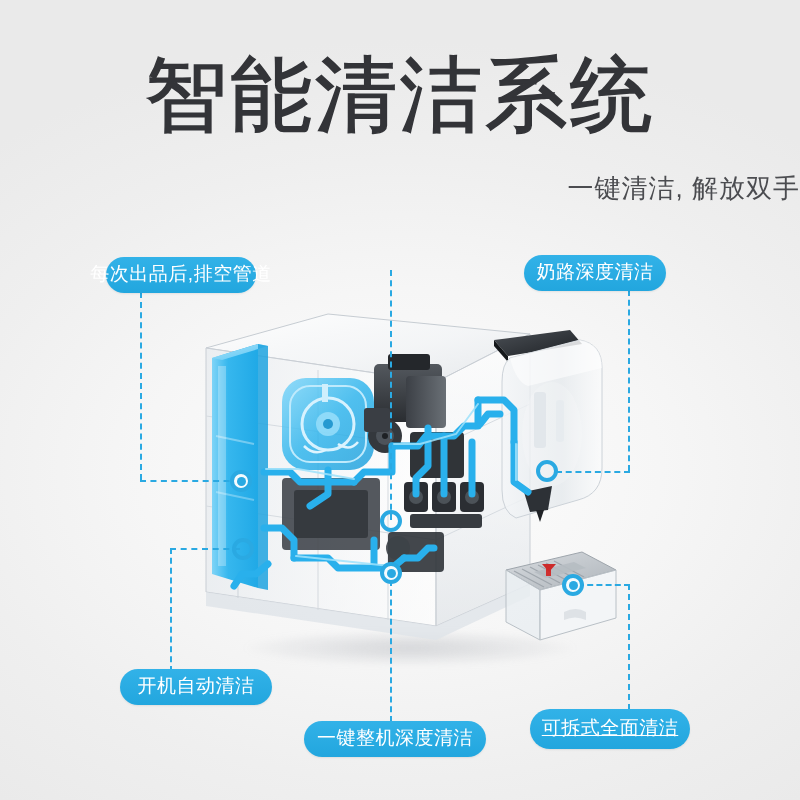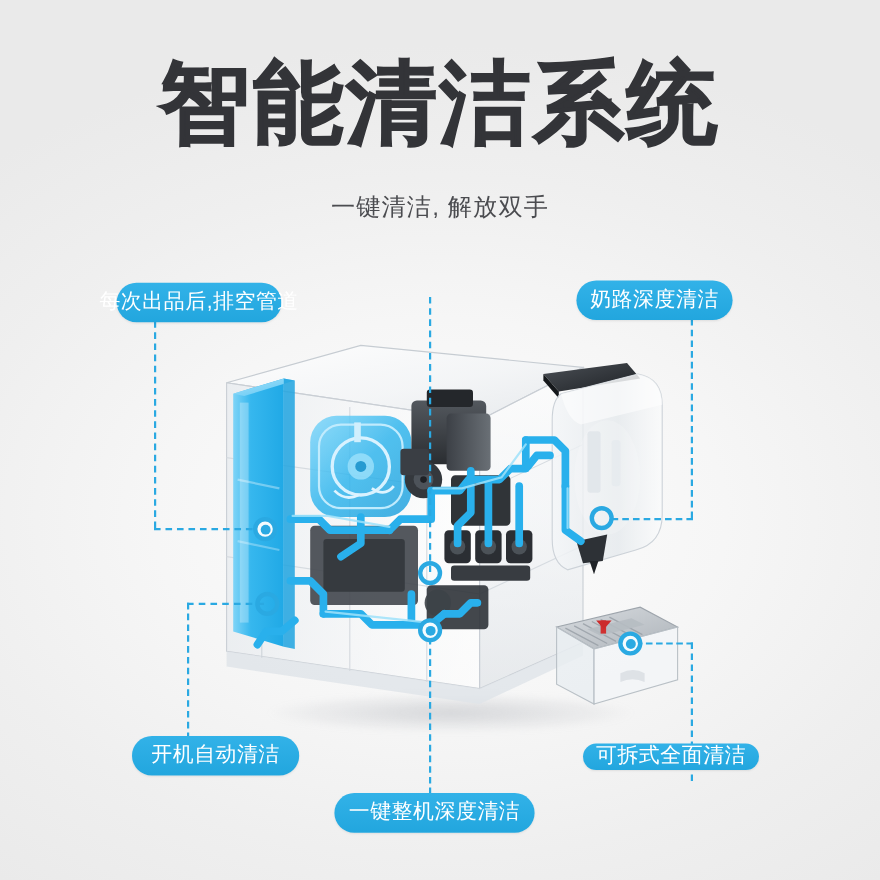--- a/index.html
+++ b/index.html
@@ -11,27 +11,27 @@
   #stage{
     position:relative;width:800px;height:800px;
     background:
       radial-gradient(ellipse 620px 430px at 400px 470px,#fdfdfd 0%,#f6f6f6 42%,#efefef 72%,#eaeaea 100%),
       linear-gradient(180deg,#efefef 0%,#f2f2f2 45%,#ededed 100%);
   }
 
   
   #title{
     position:absolute;left:0;top:52px;width:800px;text-align:center;
-    font-size:82px;line-height:86px;font-weight:bold;color:#333438;
+    font-size:82px;line-height:86px;font-weight:normal;color:#333438;
     letter-spacing:3px;
     -webkit-text-stroke:1.6px #333438;
   }
   #subtitle{
-    position:absolute;left:0;top:168px;width:800px;text-align:center;
-    font-size:22px;line-height:40px;font-weight:normal;color:#4b4c50;
+    position:absolute;left:0;top:168px;width:800px;text-align:right;
+    font-size:26px;line-height:40px;font-weight:normal;color:#4b4c50;
     letter-spacing:1px;
   }
 
   
   .pill{
     position:absolute;box-sizing:border-box;
     background:linear-gradient(180deg,#32b2e8 0%,#22a6de 100%);
     color:#ffffff;border-radius:999px;
     display:flex;align-items:center;justify-content:center;
     font-size:19px;letter-spacing:.5px;white-space:nowrap;
@@ -285,17 +285,17 @@
   </div>
 
   <div class="pill" style="left:120px;top:669px;width:152px;height:36px;">
     <span>开机自动清洁</span>
   </div>
 
   <div class="pill" style="left:304px;top:721px;width:182px;height:36px;">
     <span>一键整机深度清洁</span>
   </div>
 
-  <div class="pill" style="left:530px;top:676px;width:160px;height:24px;">
+  <div class="pill" style="left:530px;top:709px;width:160px;height:40px;text-decoration:underline;">
     <span>可拆式全面清洁</span>
   </div>
 
 </div>
 
 </body></html>

